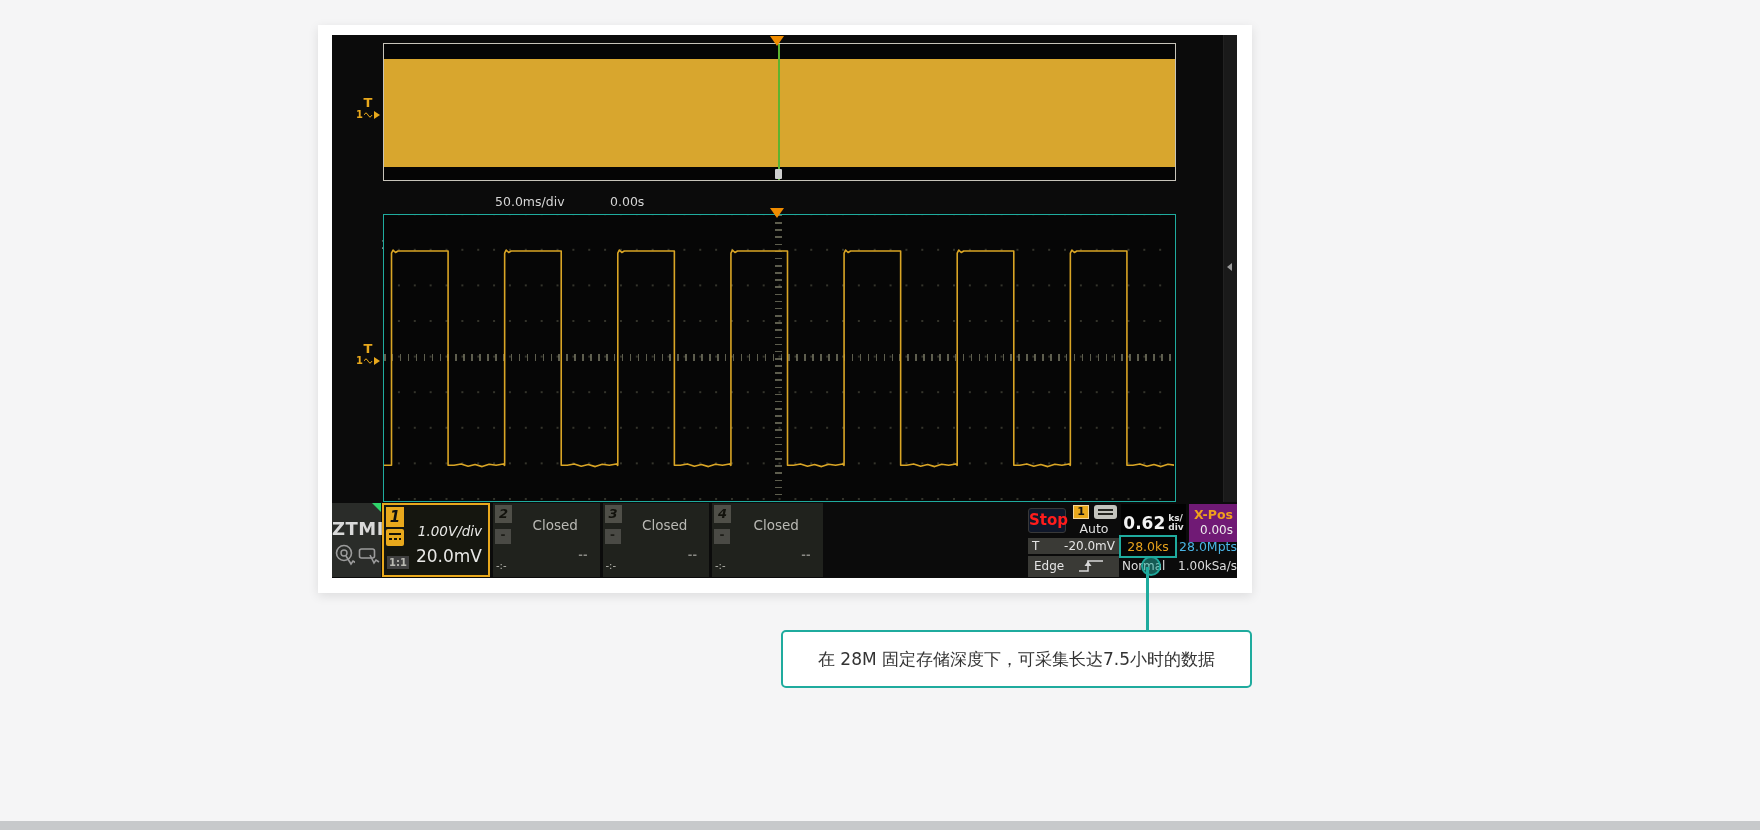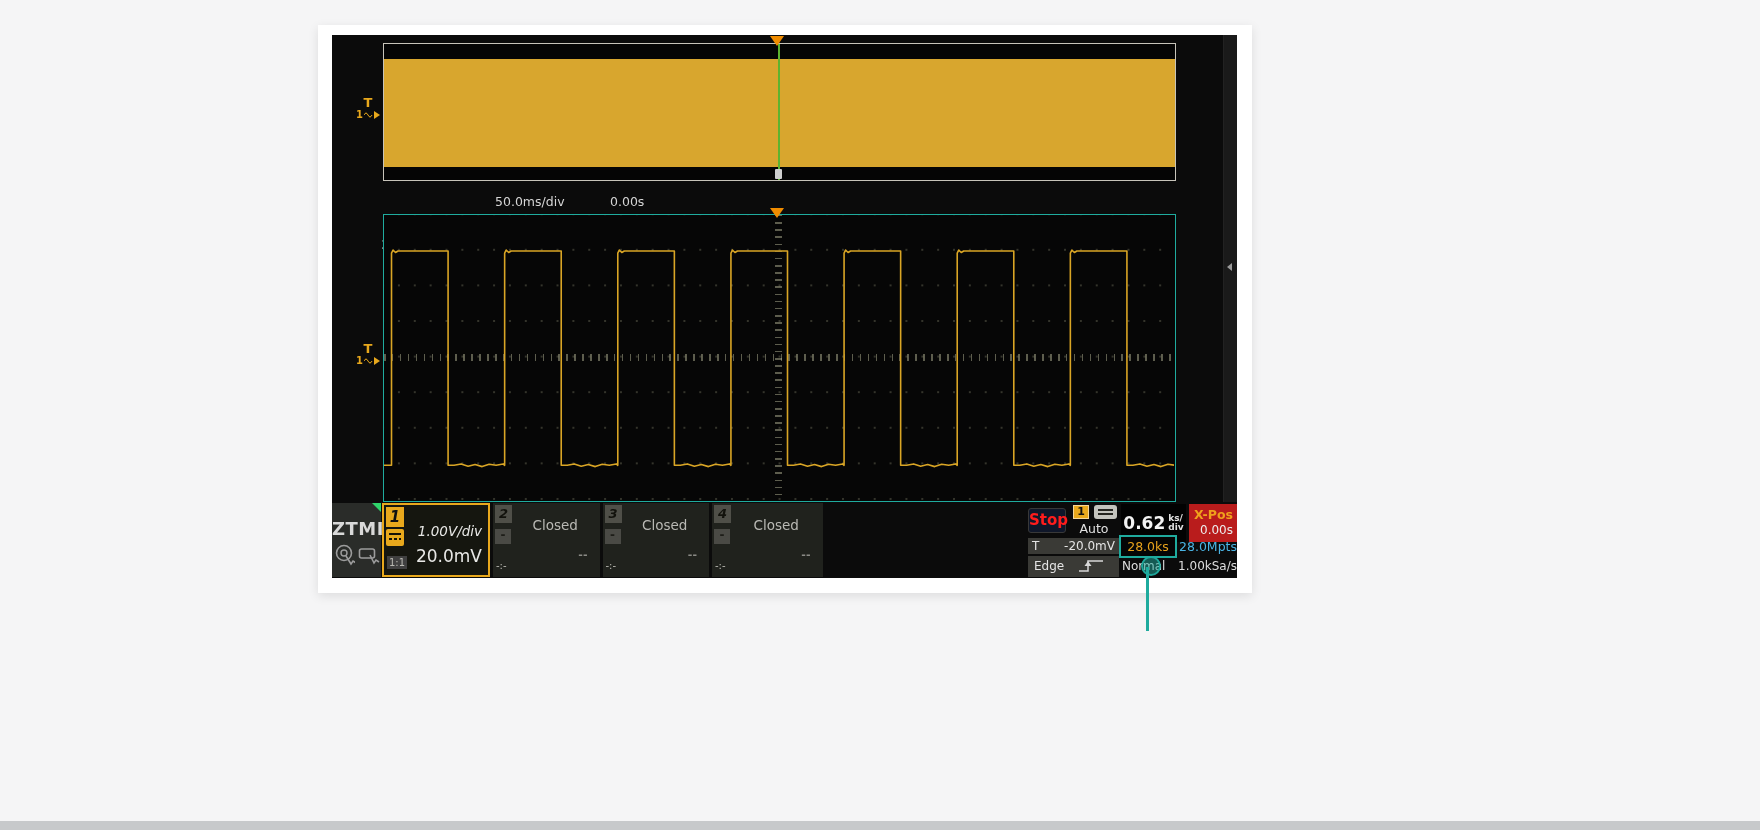--- a/index.html
+++ b/index.html
@@ -82,39 +82,39 @@
             background:#e8a81c; border-radius:2px; }
   .dc-tag .l1 { position:absolute; left:3px; top:4px; width:12px; height:2px; background:#161106; }
   .dc-tag .l2 { position:absolute; left:3px; top:9px; width:12px; height:2px;
                 background:repeating-linear-gradient(90deg,#161106 0 3px, transparent 3px 5px); }
   .ch-closed { position:absolute; left:20px; right:2px; top:3px; height:23px;
                color:#b9b9b4; font-size:13.5px; display:flex; align-items:center; justify-content:center;margin-top:7px; }
   .ch-scale { position:absolute; right:6px; top:18px; color:#e8e8e6; font-size:13.5px;font-style:italic; }
   .ch-offset { position:absolute; right:6px; bottom:9px; color:#e8e8e6; font-size:17px; }
   .ch-dash { position:absolute; right:12px; top:45px; color:#8a8a85; font-size:11px; font-weight:bold; }
   .ch-probe { position:absolute; left:3px; bottom:6px; color:#b9b9b2; font-size:10px; }
-  .ch1 .ch-probe { background:#404040; padding:1px 2px; }
+  .ch1 .ch-probe { background:#404040; padding:1px 2px;font-weight:bold; }
 
   
   .stopbox { position:absolute; left:696px; top:6px; width:38px; height:25px; background:#0f172a;
              border:1px solid #383838; border-radius:3px; color:#ff1c1c; font-weight:bold;
              font-size:15px; text-align:center; line-height:23px; }
   .trigbadge { position:absolute; left:741px; top:3px; width:16px; height:14px; background:#e8a81c;
                border:1px solid #f4d79a; color:#111; font-weight:bold; font-size:11px;
                text-align:center; line-height:12px; }
   .dispicon { position:absolute; left:762px; top:3px; width:23px; height:14px; background:#c4c4be;
               border-radius:3px; }
   .dispicon i { position:absolute; left:4px; width:15px; height:2px; background:#24241f; }
   .dispicon .a { top:4px; } .dispicon .b { top:8px; }
   .automode { position:absolute; left:737px; top:19px; width:50px; text-align:center; color:#e0e0e0; font-size:12.5px; }
   .tbbox { position:absolute; left:789px; top:2px; width:65px; height:38px; background:#020202;
            display:flex; align-items:center; justify-content:center; gap:3px; }
   .tbbox .val { color:#f2f2f2; font-size:17px; font-weight:bold; }
   .tbbox .unit { color:#e0e0e0; font-size:9px; line-height:9.5px; font-weight:bold; }
-  .xpos { position:absolute; left:857px; top:2px; width:48px; height:38px; background:#b91c1c;
+  .xpos { position:absolute; left:857px; top:2px; width:48px; height:38px; background:#701a75;
           text-align:right; padding:3px 4px; }
   .xpos .lab { color:#f0a11c; font-weight:bold; font-size:12.5px; line-height:15px; }
   .xpos .val { color:#ececec; font-size:12px; line-height:16px; }
   .trow { position:absolute; left:696px; top:36px; width:91px; height:16px; background:#3a3a36;
           color:#e4e4e4; font-size:12px; line-height:16px; padding:0 4px; }
   .trow .lv { float:right; }
   .erow { position:absolute; left:696px; top:53.5px; width:91px; height:21px; background:#3a3a36;
           color:#e4e4e4; font-size:12px; display:flex; align-items:center; padding:0 6px; gap:14px; }
   .recbox { position:absolute; left:787px; top:33px; width:58px; height:23px; border:2px solid #1fab9e;
             color:#e8a21c; font-size:12.5px; text-align:center; line-height:19px; background:#050505; }
@@ -271,15 +271,18 @@
 
       <div class="recbox">28.0ks</div>
       <div class="mpts">28.0Mpts</div>
       <div class="acqmode">Normal</div>
       <div class="srate">1.00kSa/s</div>
     </div>
   </div>
 
   <div class="dot"></div>
   <div class="connector"></div>
+  <div class="callout">
+    <span>在 28M 固定存储深度下，可采集长达7.5小时的数据</span>
+  </div>
 
   <div class="footer"></div>
 </div>
 
 </body></html>

